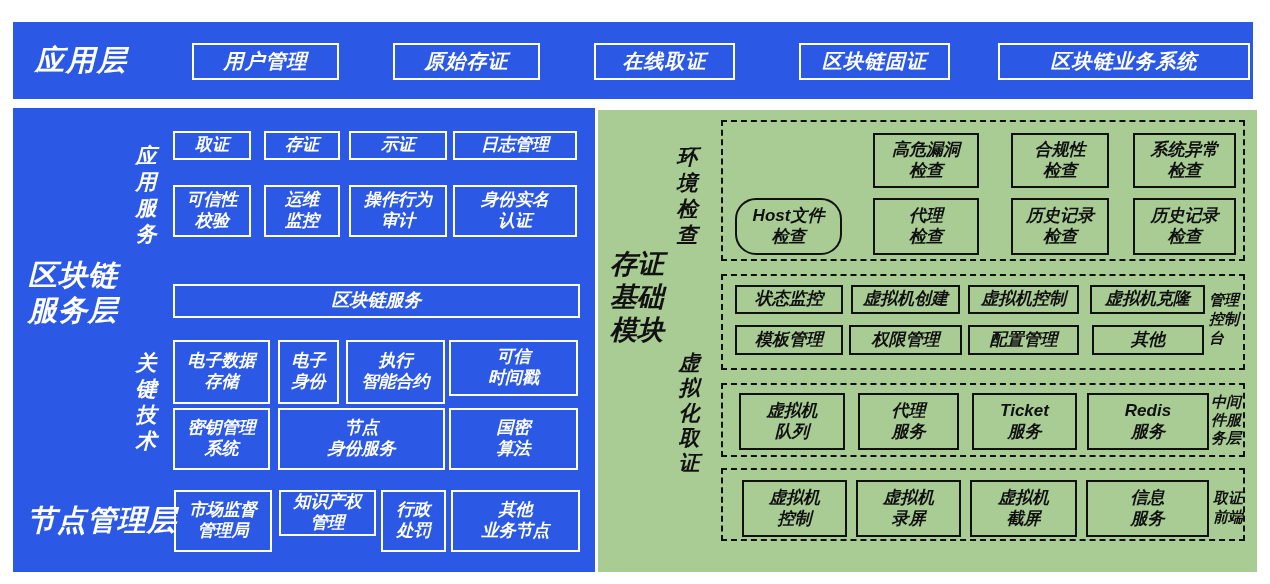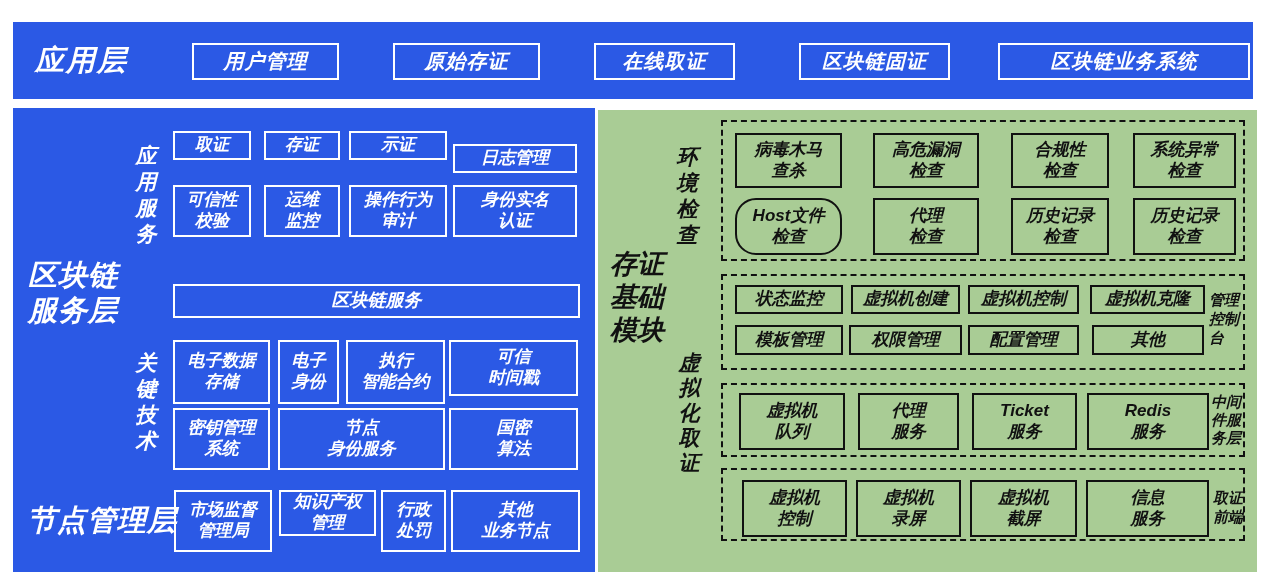--- a/index.html
+++ b/index.html
@@ -47,21 +47,21 @@
   <div class="left-panel">
 
     <div class="vlabel" style="left:118px; top:35px; width:30px;">应
 用
 服
 务</div>
 
     <div class="wb" style="left:160px; top:23px; width:78px; height:29px;">取证</div>
     <div class="wb" style="left:251px; top:23px; width:76px; height:29px;">存证</div>
     <div class="wb" style="left:336px; top:23px; width:98px; height:29px;">示证</div>
-    <div class="wb" style="left:440px; top:36px; width:124px; height:29px;">日志管理</div>
+    <div class="wb" style="left:440px; top:23px; width:124px; height:29px;">日志管理</div>
 
     <div class="wb" style="left:160px; top:77px; width:78px; height:52px;">可信性
 校验</div>
     <div class="wb" style="left:251px; top:77px; width:76px; height:52px;">运维
 监控</div>
     <div class="wb" style="left:336px; top:77px; width:98px; height:52px;">操作行为
 审计</div>
     <div class="wb" style="left:440px; top:77px; width:124px; height:52px;">身份实名
 认证</div>
 
@@ -113,22 +113,20 @@
 境
 检
 查</div>
     <div class="vlabel" style="left:76px; top:240px; width:30px; line-height:25px;">虚
 拟
 化
 取
 证</div>
 
     <div class="dashed" style="left:123px; top:10px; width:524px; height:141px;">
-      <div class="gb" style="left:12px;  top:11px; width:107px; height:55px;">病毒木马
-查杀</div>
       <div class="gb" style="left:150px; top:11px; width:106px; height:55px;">高危漏洞
 检查</div>
       <div class="gb" style="left:288px; top:11px; width:98px;  height:55px;">合规性
 检查</div>
       <div class="gb" style="left:410px; top:11px; width:103px; height:55px;">系统异常
 检查</div>
 
       <div class="gb" style="left:12px;  top:76px; width:107px; height:57px;border-radius:21px;">Host文件
 检查</div>
       <div class="gb" style="left:150px; top:76px; width:106px; height:57px;">代理

